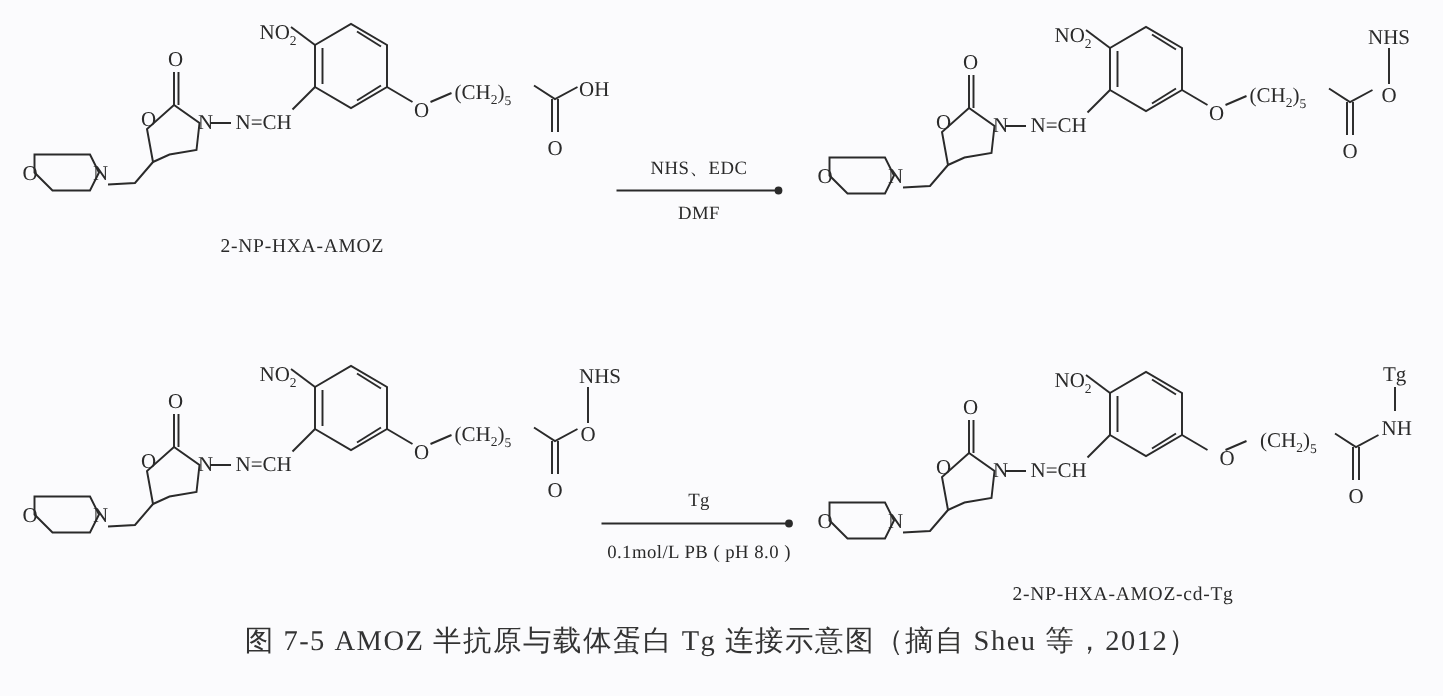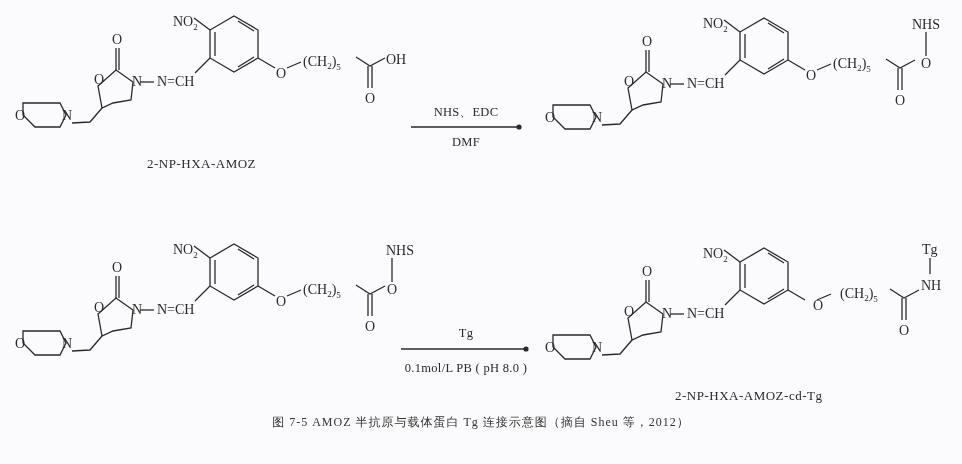--- a/index.html
+++ b/index.html
@@ -5,21 +5,21 @@
   html, body { margin: 0; padding: 0; background: #fbfbfd; }
   body { width: 962px; height: 464px; position: relative; overflow: hidden;
          font-family: "Liberation Serif", "DejaVu Serif", serif; color: #2a2a2a; }
   svg { position: absolute; left: 0; top: 0; }
   .lbl { font-family: "Liberation Serif", "DejaVu Serif", serif; fill: #2a2a2a; }
   .atom { font-size: 14px; }
   .sub { font-size: 9px; }
   .name { font-size: 13px; letter-spacing: 0.5px; }
   .cond { font-size: 12.5px; letter-spacing: 0.3px; }
   .caption { position: absolute; left: 0; width: 962px; top: 414px; text-align: center;
-             font-size: 12px; letter-spacing: 1px; color: #333; }
+             font-size: 19px; letter-spacing: 1px; color: #333; }
   .bond { stroke: #2a2a2a; stroke-width: 1.3; fill: none; }
 </style>
 </head>
 <body>
 
 <svg width="962" height="464" viewBox="0 0 962 464">
   <defs>
     <marker id="arrowhead" markerWidth="6" markerHeight="6" refX="3" refY="3" orient="auto">
       <circle cx="3" cy="3" r="2" fill="#2a2a2a"></circle>
     </marker>

